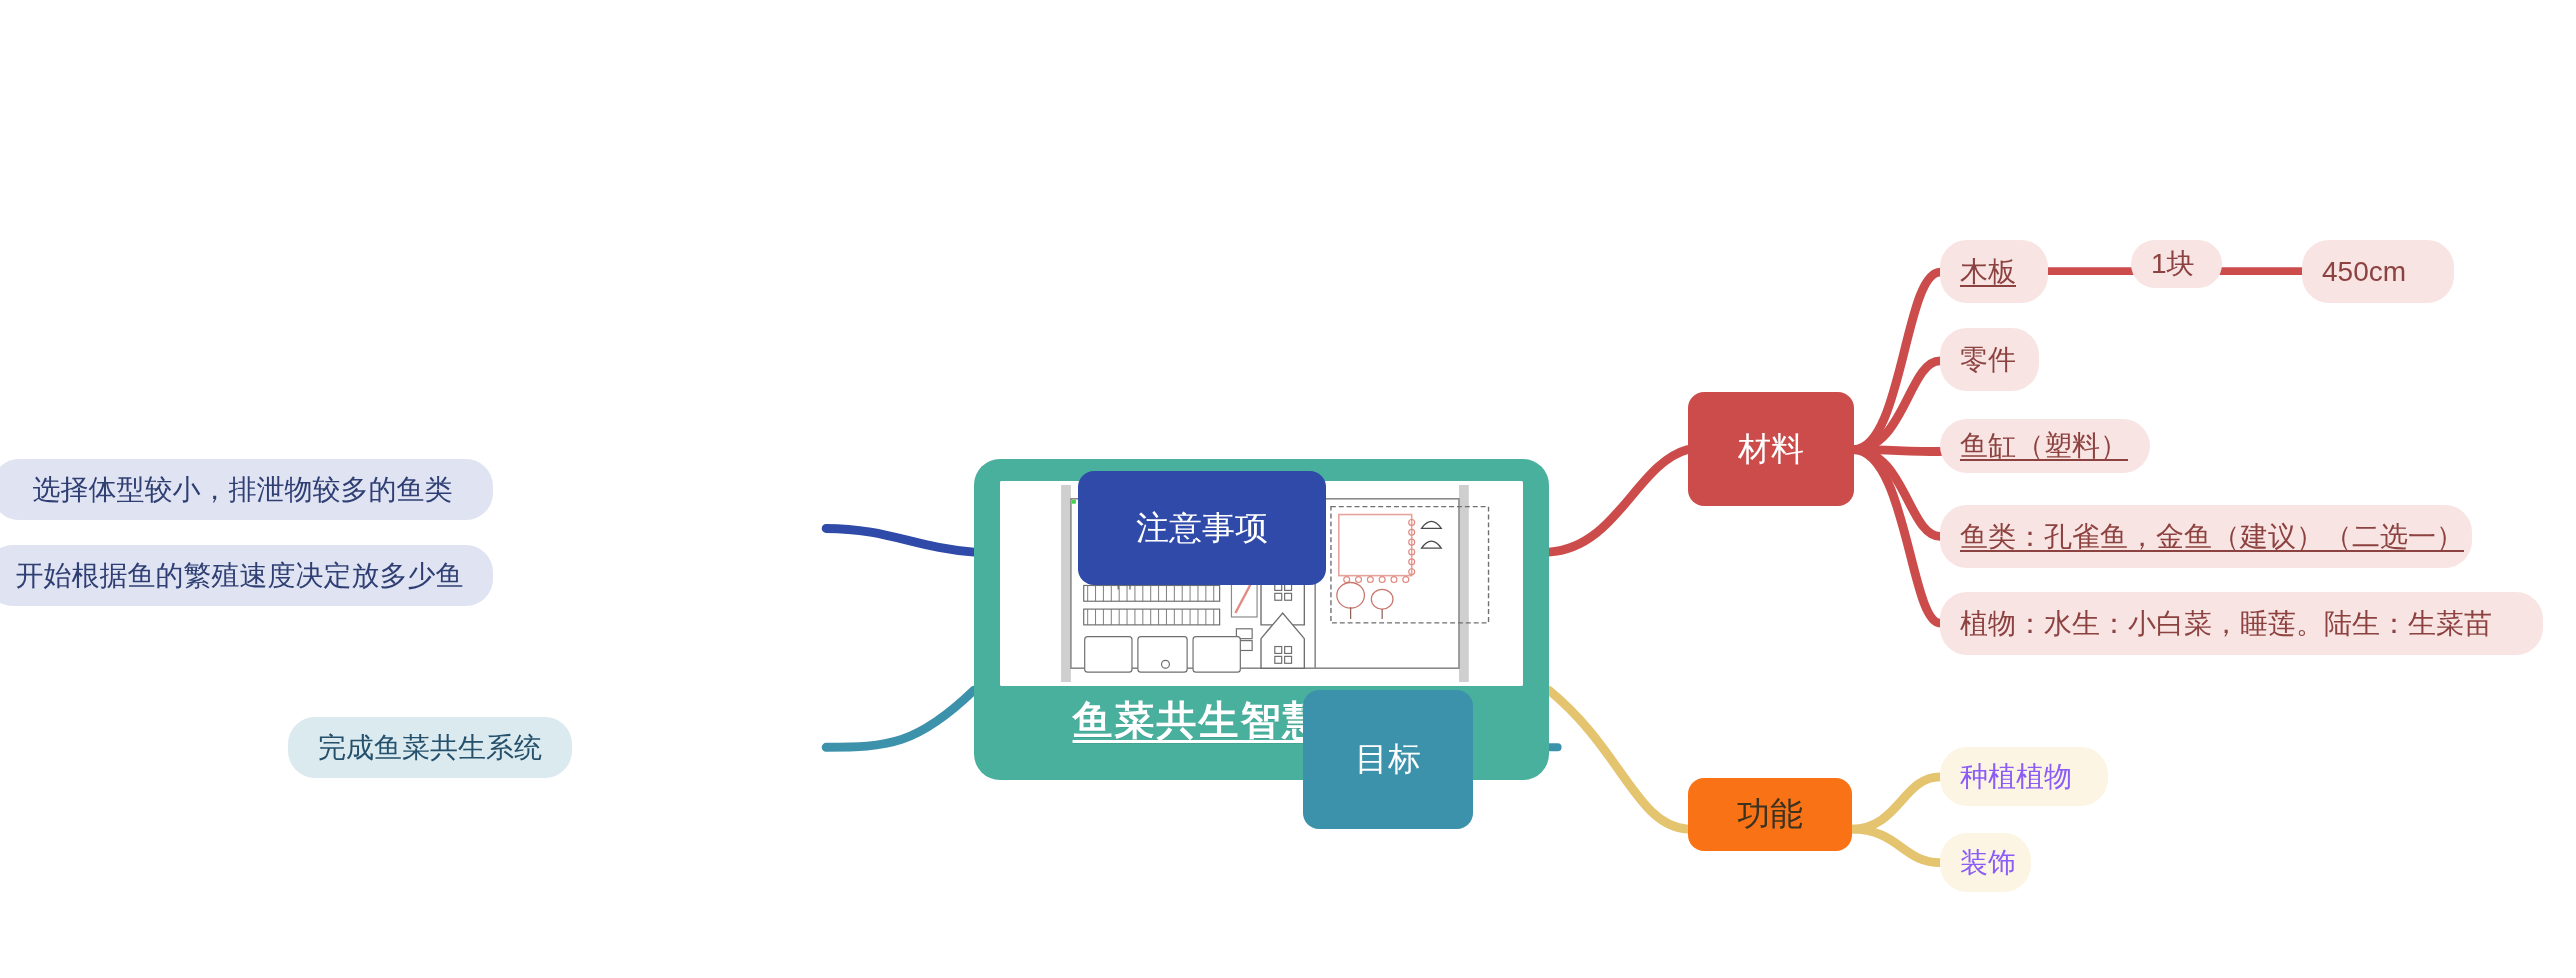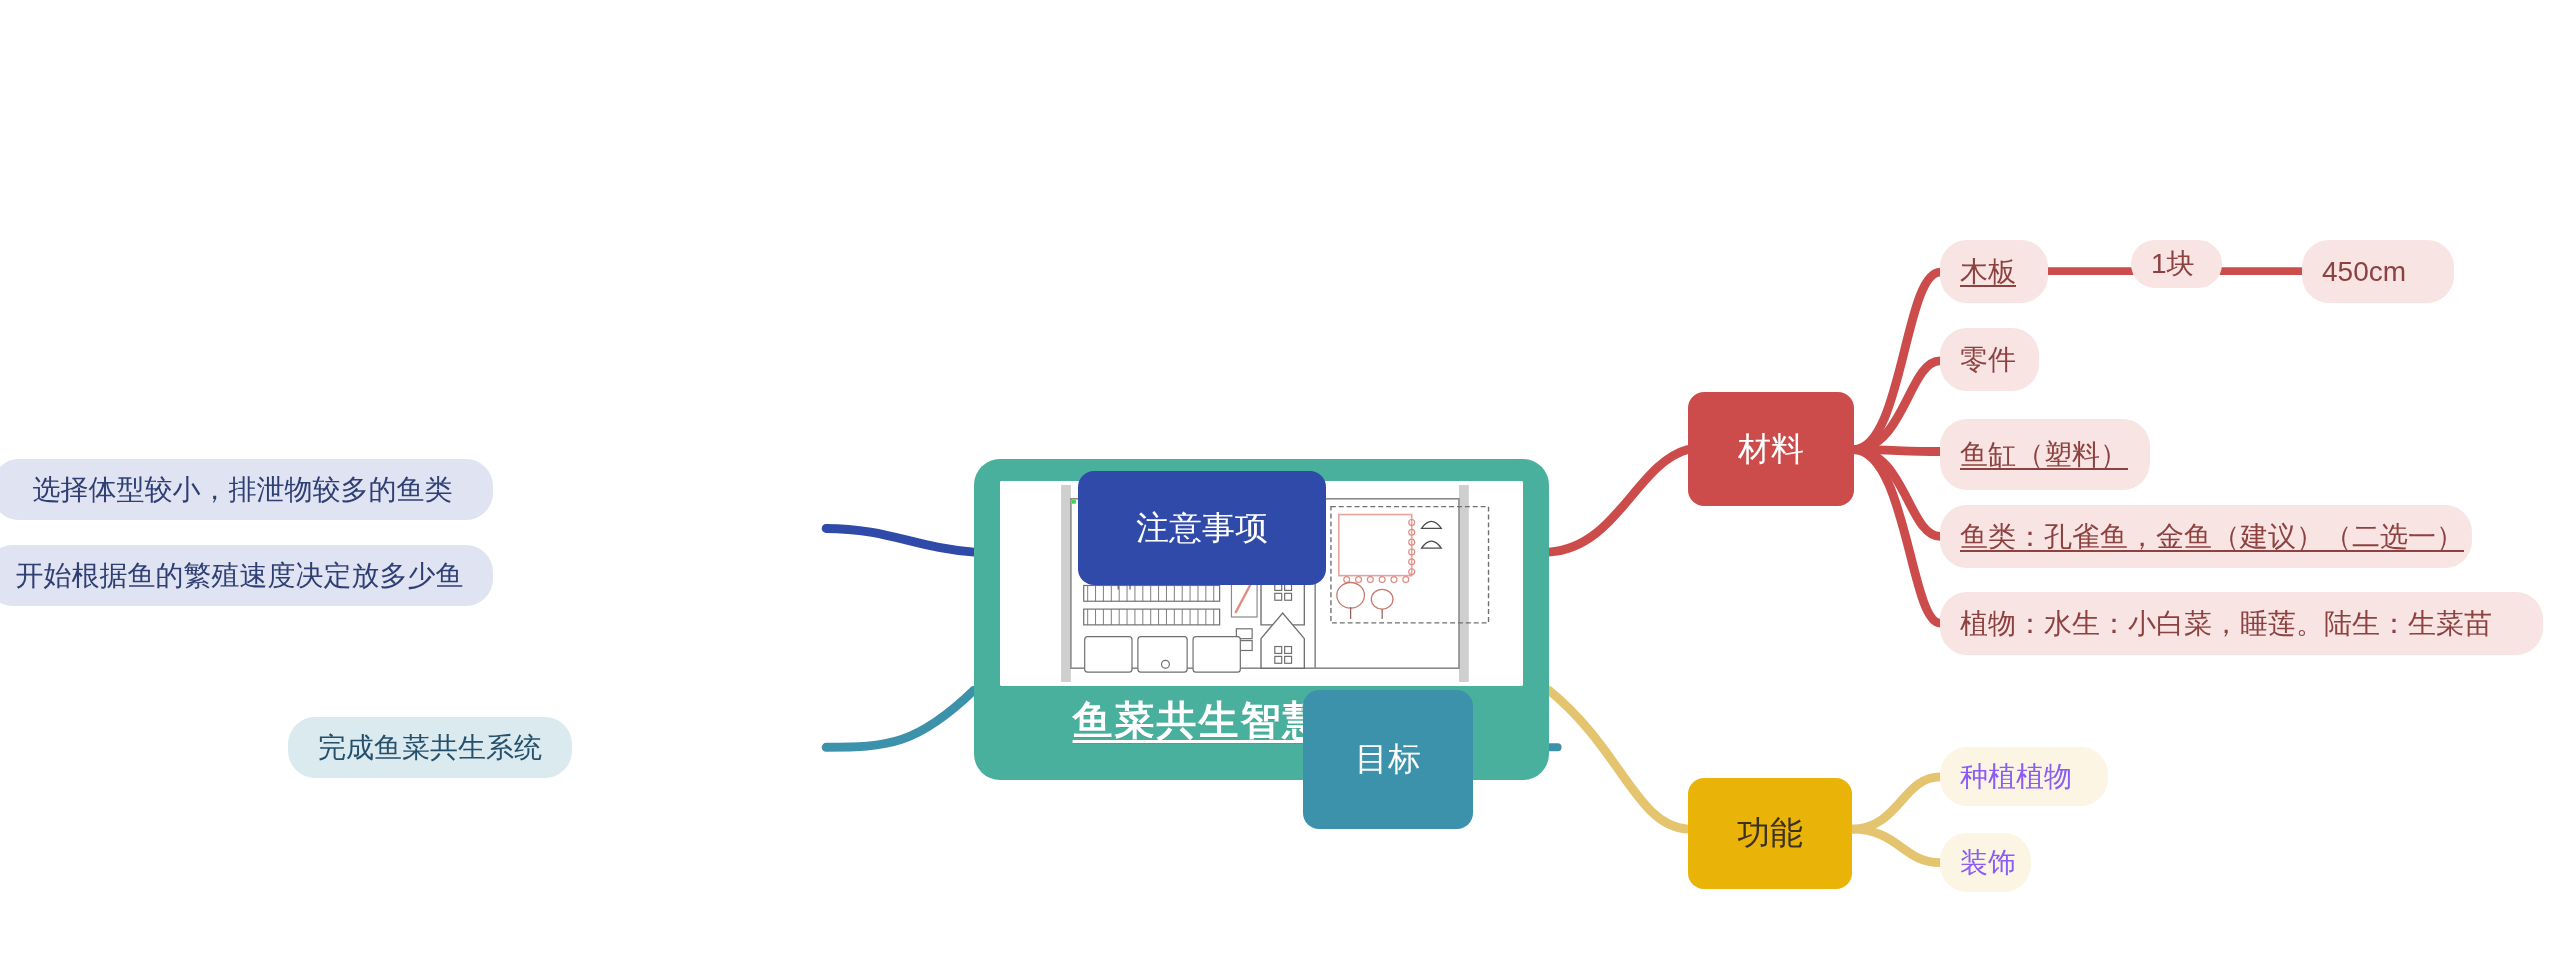--- a/index.html
+++ b/index.html
@@ -50,22 +50,22 @@
     border-radius:16px;
     font-size:33px;
     padding:13px 26px;
     white-space:nowrap;
   }
   .branch-material{
     left:1688px;top:392px;width:166px;height:114px;
     background:#cc4c4c;color:#ffffff;
   }
   .branch-function{
-    left:1688px;top:778px;width:164px;height:111px;
-    background:#eab308;color:#3d3220;
+    left:1688px;top:778px;width:164px;height:73px;
+    background:#f97316;color:#3d3220;
   }
   .branch-notes{
     left:1078px;top:471px;width:248px;height:114px;
     background:#2f4aa8;color:#ffffff;
   }
   .branch-goal{
     left:1303px;top:690px;width:170px;height:139px;
     background:#3d92ab;color:#ffffff;
   }
 
@@ -80,21 +80,21 @@
   .leaf-red{background:#f8e4e2;color:#8c4240;}
   .leaf-red .u{text-decoration:underline;text-decoration-color:#8c4240;text-underline-offset:4px;}
   .leaf-yellow{background:#fcf5e4;color:#8b5cf6;}
   .leaf-blue{background:#dfe3f2;color:#2f3f73;}
   .leaf-teal{background:#daeaef;color:#25506b;}
 
   .l-muban   {left:1940px;top:240px;width:108px;height:63px;}
   .l-1kuai   {left:2131px;top:240px;width:91px;height:48px;}
   .l-450cm   {left:2302px;top:240px;width:152px;height:63px;}
   .l-lingjian{left:1940px;top:328px;width:99px;height:63px;}
-  .l-yugang  {left:1940px;top:419px;width:210px;height:71px;}
+  .l-yugang  {left:1940px;top:419px;width:210px;height:54px;}
   .l-yulei   {left:1940px;top:505px;width:532px;height:63px;}
   .l-zhiwu   {left:1940px;top:592px;width:603px;height:63px;}
 
   .l-zhongzhi{left:1940px;top:747px;width:168px;height:59px;}
   .l-zhuangshi{left:1940px;top:833px;width:91px;height:59px;}
 
   .l-note1{left:-8px;top:459px;width:501px;height:61px;justify-content:center;}
   .l-note2{left:-14px;top:545px;width:507px;height:61px;justify-content:center;}
   .l-goal1{left:288px;top:717px;width:284px;height:61px;justify-content:center;}
 </style>

